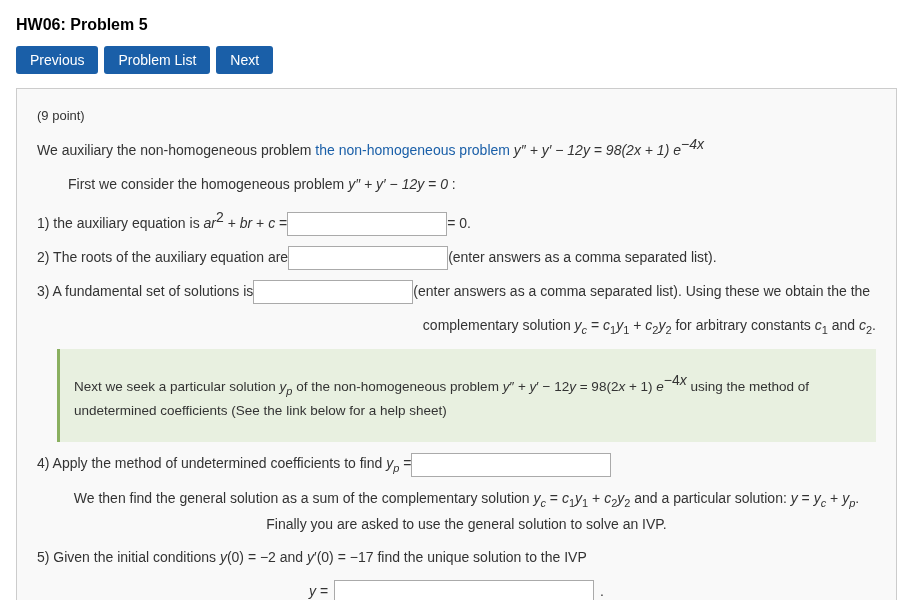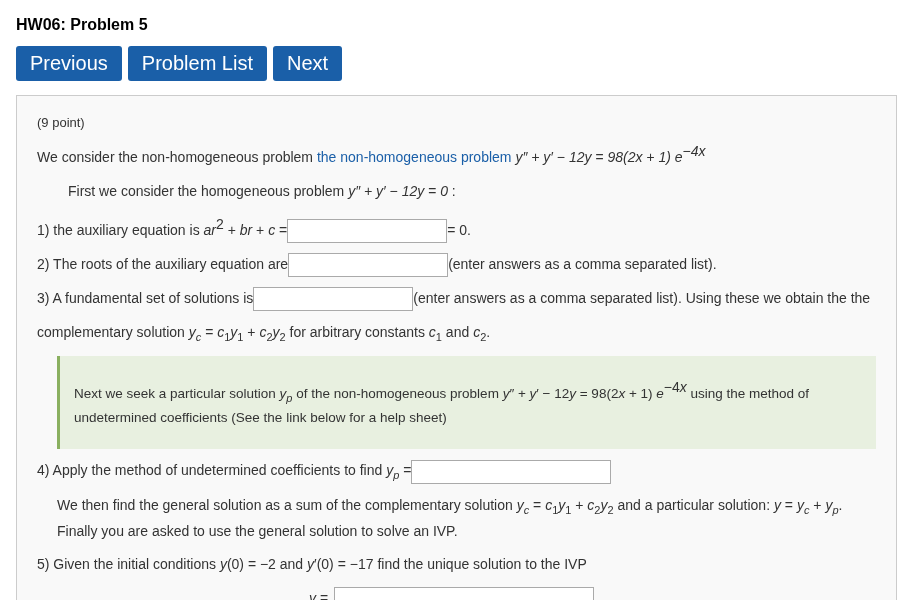--- a/index.html
+++ b/index.html
@@ -20,21 +20,21 @@
     .nav-buttons {
       display: flex;
       gap: 6px;
       margin-bottom: 14px;
     }
     .nav-btn {
       background-color: #1a5fa8;
       color: #fff;
       border: none;
       padding: 6px 14px;
-      font-size: 20px;
+      font-size: 14px;
       cursor: pointer;
       border-radius: 3px;
     }
     .problem-box {
       border: 1px solid #ccc;
       background: #f9f9f9;
       padding: 16px 20px;
       line-height: 1.7;
     }
     .point-label {
@@ -100,21 +100,21 @@
   <button class="nav-btn">Previous</button>
   <button class="nav-btn">Problem List</button>
   <button class="nav-btn">Next</button>
 </div>
 
 <div class="problem-box">
 
   <div class="point-label">(9 point)</div>
 
   <div class="intro-text">
-    <span>We consider the non-homogeneous problem</span>
+    <span>We auxiliary the non-homogeneous problem</span>
     <span class="blue"> the non-homogeneous problem </span>
     <span class="math"><i>y</i>″ + <i>y</i>′ − 12<i>y</i> = 98(2<i>x</i> + 1) <i>e</i><sup>−4<i>x</i></sup></span>
   </div>
 
   <div class="indented">
     <span>First we consider the homogeneous problem</span>
     <span class="math"> <i>y</i>″ + <i>y</i>′ − 12<i>y</i> = 0</span> :
   </div>
 
   <div class="question-row">
@@ -127,34 +127,34 @@
     <span>2) The roots of the auxiliary equation are</span>
     <input type="text" style="">
     <span>(enter answers as a comma separated list).</span>
   </div>
 
   <div class="question-row">
     <span>3) A fundamental set of solutions is</span>
     <input type="text" style="">
     <span>(enter answers as a comma separated list). Using these we obtain the the</span>
   </div>
-  <div style="margin-bottom:10px;">
+  <div style="margin-bottom:10px;text-align:right;">
     complementary solution <i>y<sub>c</sub></i> = <i>c</i><sub>1</sub><i>y</i><sub>1</sub> + <i>c</i><sub>2</sub><i>y</i><sub>2</sub> for arbitrary constants <i>c</i><sub>1</sub> and <i>c</i><sub>2</sub>.
   </div>
 
   <div class="info-box">
     Next we seek a particular solution <i>y<sub>p</sub></i> of the non-homogeneous problem <i>y</i>″ + <i>y</i>′ − 12<i>y</i> = 98(2<i>x</i> + 1) <i>e</i><sup>−4<i>x</i></sup> using the method of undetermined coefficients (See the link below for a help sheet)
   </div>
 
   <div class="question-row">
     <span>4) Apply the method of undetermined coefficients to find <i>y<sub>p</sub></i> = </span>
     <input type="text" style="width: 200px;">
   </div>
 
-  <div style="margin: 10px 0 10px 20px; line-height: 1.7;">
+  <div style="margin: 10px 0 10px 20px; line-height: 1.7; text-align: center;">
     We then find the general solution as a sum of the complementary solution <i>y<sub>c</sub></i> = <i>c</i><sub>1</sub><i>y</i><sub>1</sub> + <i>c</i><sub>2</sub><i>y</i><sub>2</sub> and a particular solution: <i>y</i> = <i>y<sub>c</sub></i> + <i>y<sub>p</sub></i>.<br>
     Finally you are asked to use the general solution to solve an IVP.
   </div>
 
   <div style="margin-bottom:0;">
     5) Given the initial conditions <i>y</i>(0) = −2 and <i>y</i>′(0) = −17 find the unique solution to the IVP
   </div>
 
   <div class="final-row">
     <span><i>y</i> =</span>

